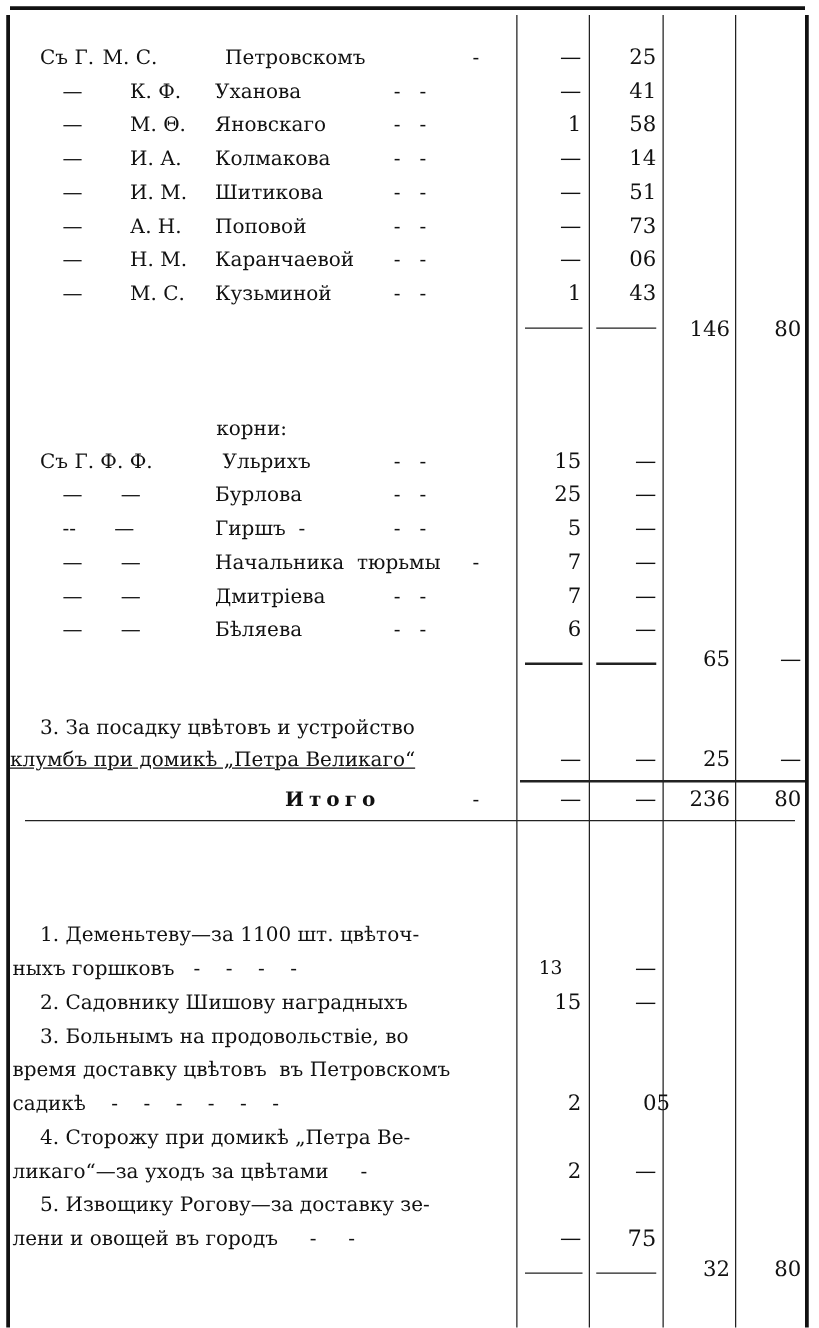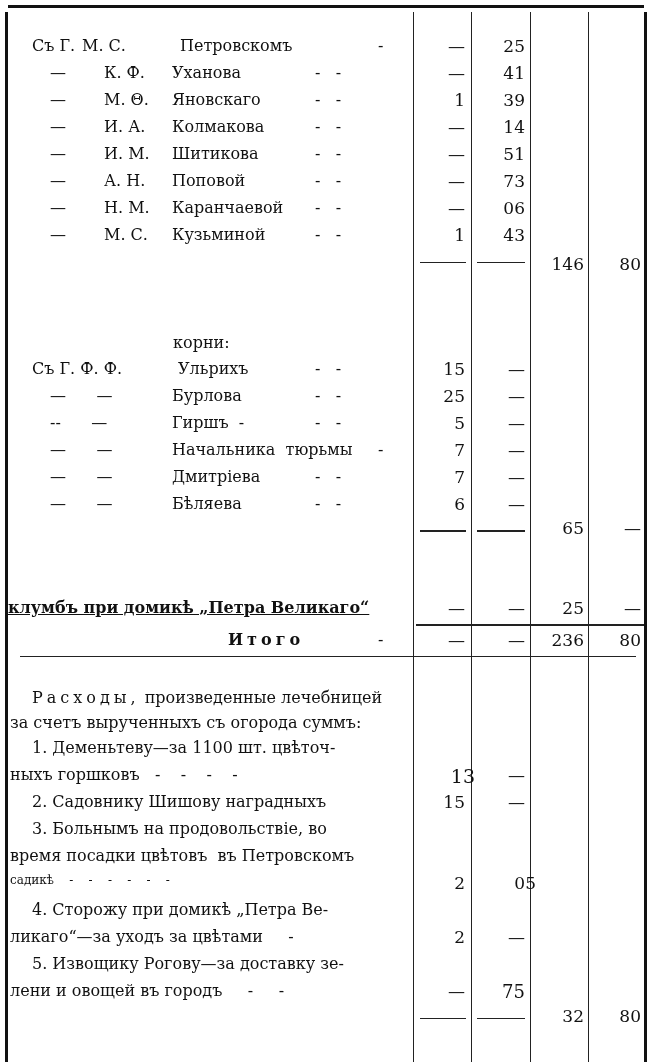--- a/index.html
+++ b/index.html
@@ -8,21 +8,21 @@
   .page { position:absolute; left:0; top:0; width:655px; height:867px; }
   .topline { position:absolute; top:5px; left:8px; width:636px; height:3px; background:#111; }
   .lborder { position:absolute; left:5px; top:12px; width:3px; height:1050px; background:#111; }
   .rborder { position:absolute; left:644px; top:12px; width:3px; height:1050px; background:#111; }
   .vline { position:absolute; top:12px; width:1px; height:1050px; background:#222; }
   .txt { position:absolute; white-space:nowrap; }
   .num { position:absolute; text-align:right; white-space:nowrap; }
   .hr { position:absolute; height:1px; background:#222; }
   .hr2 { position:absolute; height:2px; background:#222; }
   .spaced { letter-spacing:4px;text-align:center; }
-  .ul { text-decoration:underline;font-weight:bold; }
+  .ul { text-decoration:underline; }
 </style>
 </head>
 <body>
 
 <div class="page">
   <div class="topline"></div>
   <div class="lborder"></div>
   <div class="rborder"></div>
   <div class="vline" style="left:413px"></div>
   <div class="vline" style="left:471px"></div>
@@ -40,21 +40,21 @@
       <div class="txt" style="left:104px;top:63px;font-size:16px">К. Ф.</div>
       <div class="txt" style="left:172px;top:63px;font-size:16px">Уханова</div>
       <div class="txt" style="left:315px;top:63px;font-size:16px;white-space:pre">-   -</div>
       <div class="num" style="left:413px;top:63px;width:52px;font-size:17px">—</div>
       <div class="num" style="left:471px;top:63px;width:54px;font-size:17px">41</div>
       <div class="txt" style="left:50px;top:90px;font-size:16px">—</div>
       <div class="txt" style="left:104px;top:90px;font-size:16px">М. Θ.</div>
       <div class="txt" style="left:172px;top:90px;font-size:16px">Яновскаго</div>
       <div class="txt" style="left:315px;top:90px;font-size:16px;white-space:pre">-   -</div>
       <div class="num" style="left:413px;top:90px;width:52px;font-size:17px">1</div>
-      <div class="num" style="left:471px;top:90px;width:54px;font-size:17px">39</div>
+      <div class="num" style="left:471px;top:90px;width:54px;font-size:17px">58</div>
       <div class="txt" style="left:50px;top:117px;font-size:16px">—</div>
       <div class="txt" style="left:104px;top:117px;font-size:16px">И. А.</div>
       <div class="txt" style="left:172px;top:117px;font-size:16px">Колмакова</div>
       <div class="txt" style="left:315px;top:117px;font-size:16px;white-space:pre">-   -</div>
       <div class="num" style="left:413px;top:117px;width:52px;font-size:17px">—</div>
       <div class="num" style="left:471px;top:117px;width:54px;font-size:17px">14</div>
       <div class="txt" style="left:50px;top:144px;font-size:16px">—</div>
       <div class="txt" style="left:104px;top:144px;font-size:16px">И. М.</div>
       <div class="txt" style="left:172px;top:144px;font-size:16px">Шитикова</div>
       <div class="txt" style="left:315px;top:144px;font-size:16px;white-space:pre">-   -</div>
@@ -118,50 +118,49 @@
       <div class="txt" style="left:315px;top:494px;font-size:16px;white-space:pre">-   -</div>
       <div class="num" style="left:413px;top:494px;width:52px;font-size:17px">6</div>
       <div class="num" style="left:471px;top:494px;width:54px;font-size:17px">—</div>
     </div>
 
   <div class="hr2" style="left:420px;top:530px;width:46px"></div>
   <div class="hr2" style="left:477px;top:530px;width:48px"></div>
   <div class="num" style="left:530px;top:518px;width:54px;font-size:17px">65</div>
   <div class="num" style="left:588px;top:518px;width:53px;font-size:17px">—</div>
 
+  <div class="txt" style="left:32px;top:572px;font-size:16px">3. За посадку цвѣтовъ  и устройство</div>
   <div class="txt ul" style="left:8px;top:598px;font-size:16px">клумбъ при домикѣ  „Петра Великаго“</div>
   <div class="num" style="left:413px;top:598px;width:52px;font-size:17px">—</div>
   <div class="num" style="left:471px;top:598px;width:54px;font-size:17px">—</div>
   <div class="num" style="left:530px;top:598px;width:54px;font-size:17px">25</div>
   <div class="num" style="left:588px;top:598px;width:53px;font-size:17px">—</div>
 
   <div class="hr2" style="left:416px;top:624px;width:228px"></div>
 
   <div class="txt spaced" style="left:228px;top:630px;font-size:16px;font-weight:bold">Итого</div>
   <div class="txt" style="left:378px;top:630px;font-size:16px">-</div>
   <div class="num" style="left:413px;top:630px;width:52px;font-size:17px">—</div>
   <div class="num" style="left:471px;top:630px;width:54px;font-size:17px">—</div>
   <div class="num" style="left:530px;top:630px;width:54px;font-size:17px">236</div>
   <div class="num" style="left:588px;top:630px;width:53px;font-size:17px">80</div>
   <div class="hr" style="left:20px;top:656px;width:616px"></div>
 
-  <div class="txt" style="left:32px;top:688px;font-size:16px"><span class="spaced">Расходы,</span><span> произведенные лечебницей</span></div>
-  <div class="txt" style="left:10px;top:713px;font-size:16px">за счетъ вырученныхъ съ огорода суммъ:</div>
 
   <div id="ex">
       <div class="txt" style="left:32px;top:738px;font-size:16px">1. Деменьтеву—за 1100 шт. цвѣточ-</div>
       <div class="txt" style="left:10px;top:765px;font-size:16px;white-space:pre">ныхъ горшковъ   -    -    -    -</div>
-      <div class="num" style="left:423px;top:765px;width:52px;font-size:19px">13</div>
+      <div class="num" style="left:398px;top:765px;width:52px;font-size:15px">13</div>
       <div class="num" style="left:471px;top:765px;width:54px;font-size:17px">—</div>
       <div class="txt" style="left:32px;top:792px;font-size:16px">2. Садовнику Шишову наградныхъ</div>
       <div class="num" style="left:413px;top:792px;width:52px;font-size:17px">15</div>
       <div class="num" style="left:471px;top:792px;width:54px;font-size:17px">—</div>
       <div class="txt" style="left:32px;top:819px;font-size:16px">3. Больнымъ на продовольствiе, во</div>
-      <div class="txt" style="left:10px;top:846px;font-size:16px;white-space:pre">время посадки цвѣтовъ  въ Петровскомъ</div>
-      <div class="txt" style="left:10px;top:873px;font-size:12px;white-space:pre">садикѣ    -    -    -    -    -    -</div>
+      <div class="txt" style="left:10px;top:846px;font-size:16px;white-space:pre">время доставку цвѣтовъ  въ Петровскомъ</div>
+      <div class="txt" style="left:10px;top:873px;font-size:16px;white-space:pre">садикѣ    -    -    -    -    -    -</div>
       <div class="num" style="left:413px;top:873px;width:52px;font-size:17px">2</div>
       <div class="num" style="left:482px;top:873px;width:54px;font-size:17px">05</div>
       <div class="txt" style="left:32px;top:900px;font-size:16px">4. Сторожу при домикѣ „Петра Ве-</div>
       <div class="txt" style="left:10px;top:927px;font-size:16px;white-space:pre">ликаго“—за уходъ за цвѣтами     -</div>
       <div class="num" style="left:413px;top:927px;width:52px;font-size:17px">2</div>
       <div class="num" style="left:471px;top:927px;width:54px;font-size:17px">—</div>
       <div class="txt" style="left:32px;top:954px;font-size:16px">5. Извощику Рогову—за доставку зе-</div>
       <div class="txt" style="left:10px;top:981px;font-size:16px;white-space:pre">лени и овощей въ городъ     -     -</div>
       <div class="num" style="left:413px;top:981px;width:52px;font-size:17px">—</div>
       <div class="num" style="left:471px;top:981px;width:54px;font-size:18px">75</div>

